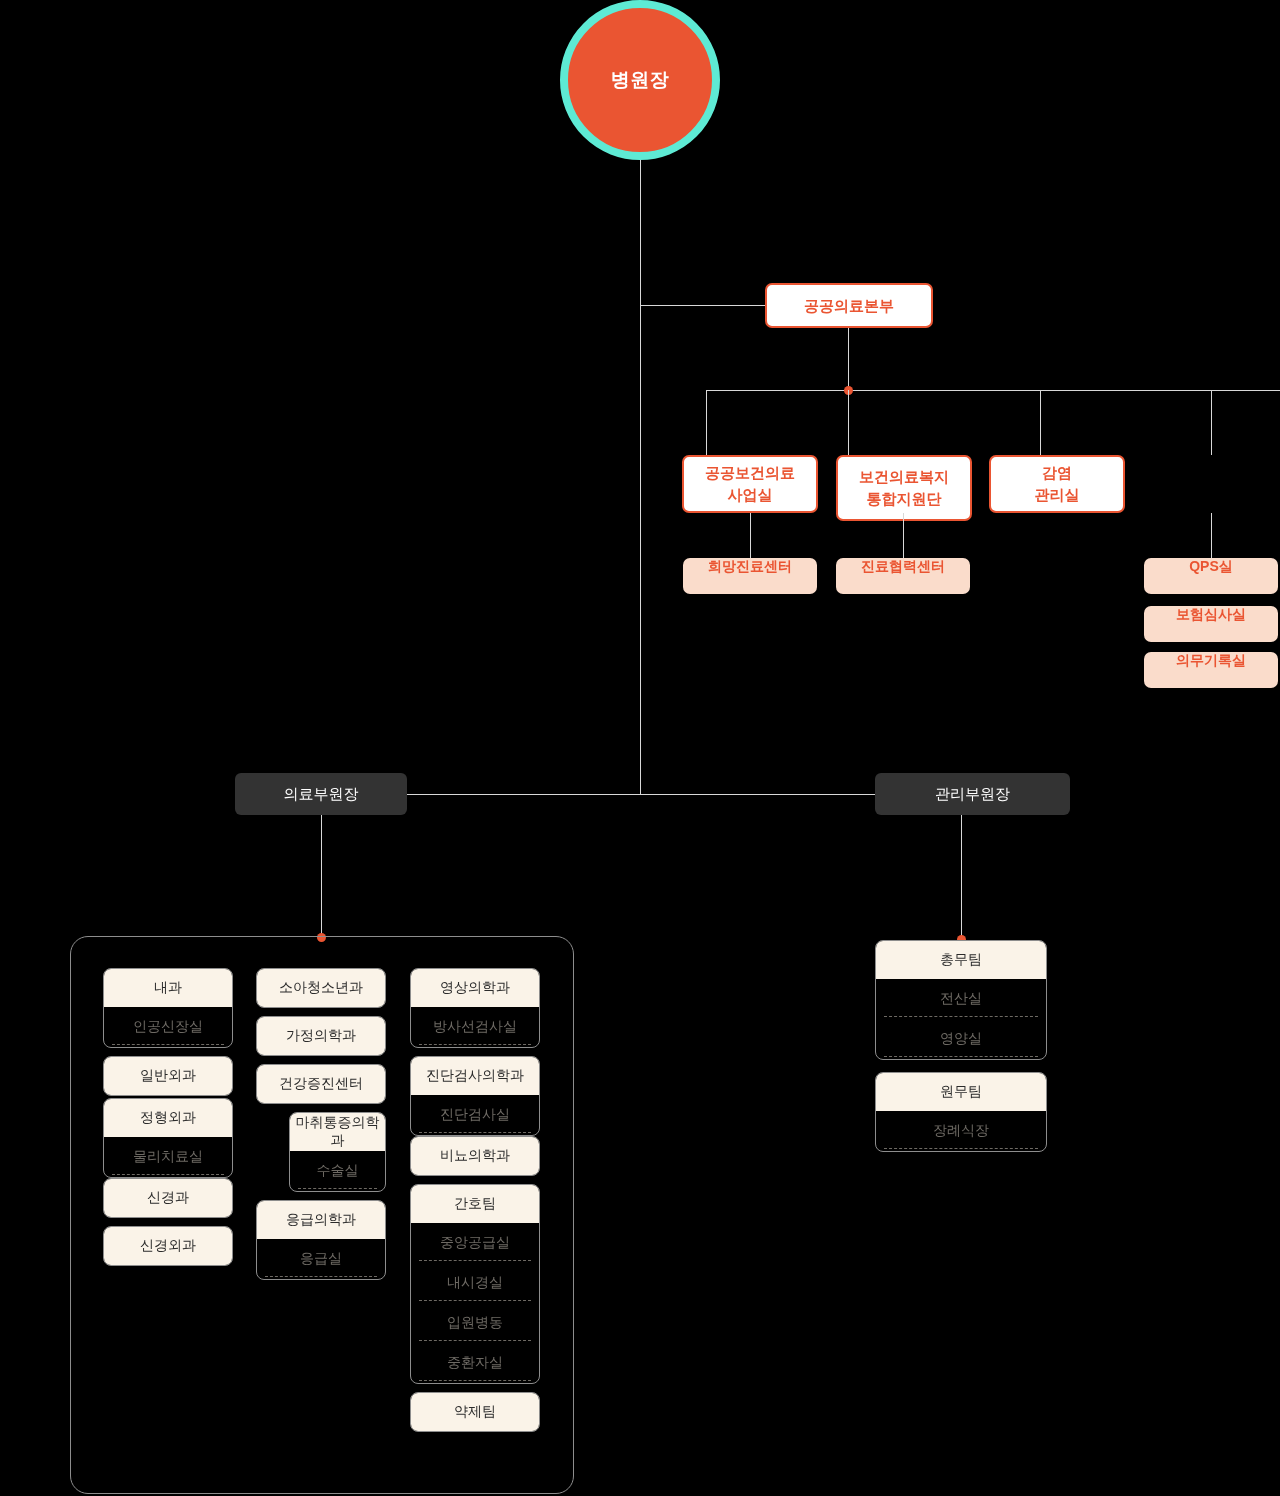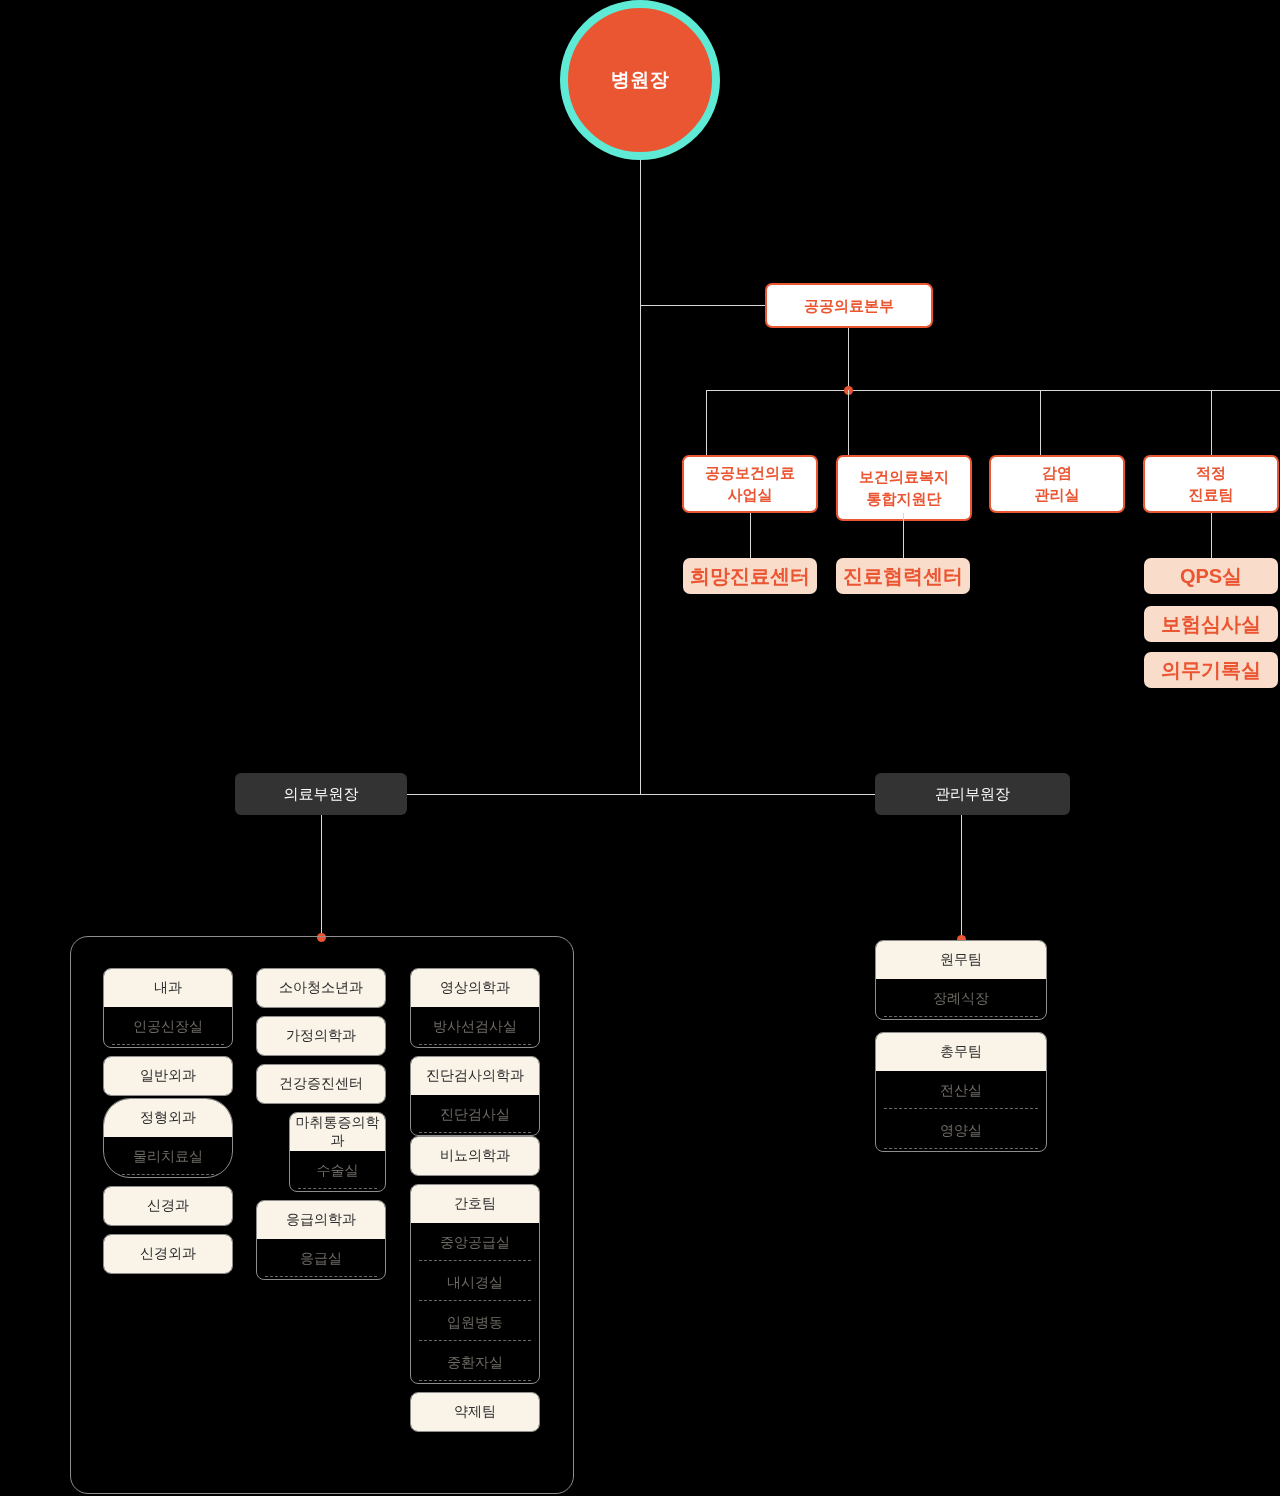--- a/index.html
+++ b/index.html
@@ -60,24 +60,24 @@
     white-space:pre-line;
   }
 
   
   .pbox{
     position:absolute;
     box-sizing:border-box;
     background:#fadccb;
     border-radius:7px;
     color:#ea5532;
-    font-size:20px;
+    font-size:14px;
     font-weight:bold;
     display:flex;
-    align-items:center;
+    align-items:flex-start;
     justify-content:center;
     text-align:center;
   }
 
   
   .dbox{
     position:absolute;
     box-sizing:border-box;
     background:#333333;
     border-radius:6px;
@@ -164,24 +164,20 @@
 사업실</span>
   </div>
   <div class="obox" style="left:836px;top:455px;width:136px;height:66px;">
     <span>보건의료복지
 통합지원단</span>
   </div>
   <div class="obox" style="left:989px;top:455px;width:136px;height:58px;">
     <span>감염
 관리실</span>
   </div>
-  <div class="obox" style="left:1143px;top:455px;width:136px;height:58px;">
-    <span>적정
-진료팀</span>
-  </div>
 
   <div class="ln v" style="left:750px;top:513px;height:45px;"></div>
   <div class="ln v" style="left:903px;top:513px;height:45px;"></div>
   <div class="ln v" style="left:1211px;top:513px;height:45px;"></div>
 
   <div class="pbox" style="left:683px;top:558px;width:134px;height:36px;">
     <span>희망진료센터</span>
   </div>
   <div class="pbox" style="left:836px;top:558px;width:134px;height:36px;">
     <span>진료협력센터</span>
@@ -216,21 +212,21 @@
   <div style="position:absolute;left:103px;top:968px;width:130px;">
       <div class="card" style="position: relative; margin-bottom: 8px;">
         <div class="card-head">내과</div>
         <div class="card-body">
           <div class="sub">인공신장실</div>
         </div>
       </div>
       <div class="card" style="position: relative; margin-bottom: 2px;">
         <div class="card-head">일반외과</div>
       </div>
-      <div class="card" style="position: relative; margin-bottom: 8px; border-radius: 27px;">
+      <div class="card" style="position: relative; ">
         <div class="card-head">정형외과</div>
         <div class="card-body">
           <div class="sub">물리치료실</div>
         </div>
       </div>
       <div class="card" style="position: relative; margin-bottom: 8px;">
         <div class="card-head">신경과</div>
       </div>
       <div class="card" style="position: relative; margin-bottom: 8px;">
         <div class="card-head">신경외과</div>
@@ -284,27 +280,27 @@
           <div class="sub">중환자실</div>
         </div>
       </div>
       <div class="card" style="position: relative; margin-bottom: 8px;">
         <div class="card-head">약제팀</div>
       </div>
     </div>
 
   <div style="position:absolute;left:875px;top:940px;width:172px;">
       <div class="card" style="position: relative; margin-bottom: 12px;">
-        <div class="card-head">원무팀</div>
-        <div class="card-body">
-          <div class="sub">장례식장</div>
-        </div>
-      </div>
-      <div class="card" style="position: relative; margin-bottom: 12px;">
         <div class="card-head">총무팀</div>
         <div class="card-body">
           <div class="sub">전산실</div>
           <div class="sub">영양실</div>
         </div>
       </div>
+      <div class="card" style="position: relative; margin-bottom: 12px;">
+        <div class="card-head">원무팀</div>
+        <div class="card-body">
+          <div class="sub">장례식장</div>
+        </div>
+      </div>
     </div>
 
 </div>
 
 </body></html>

